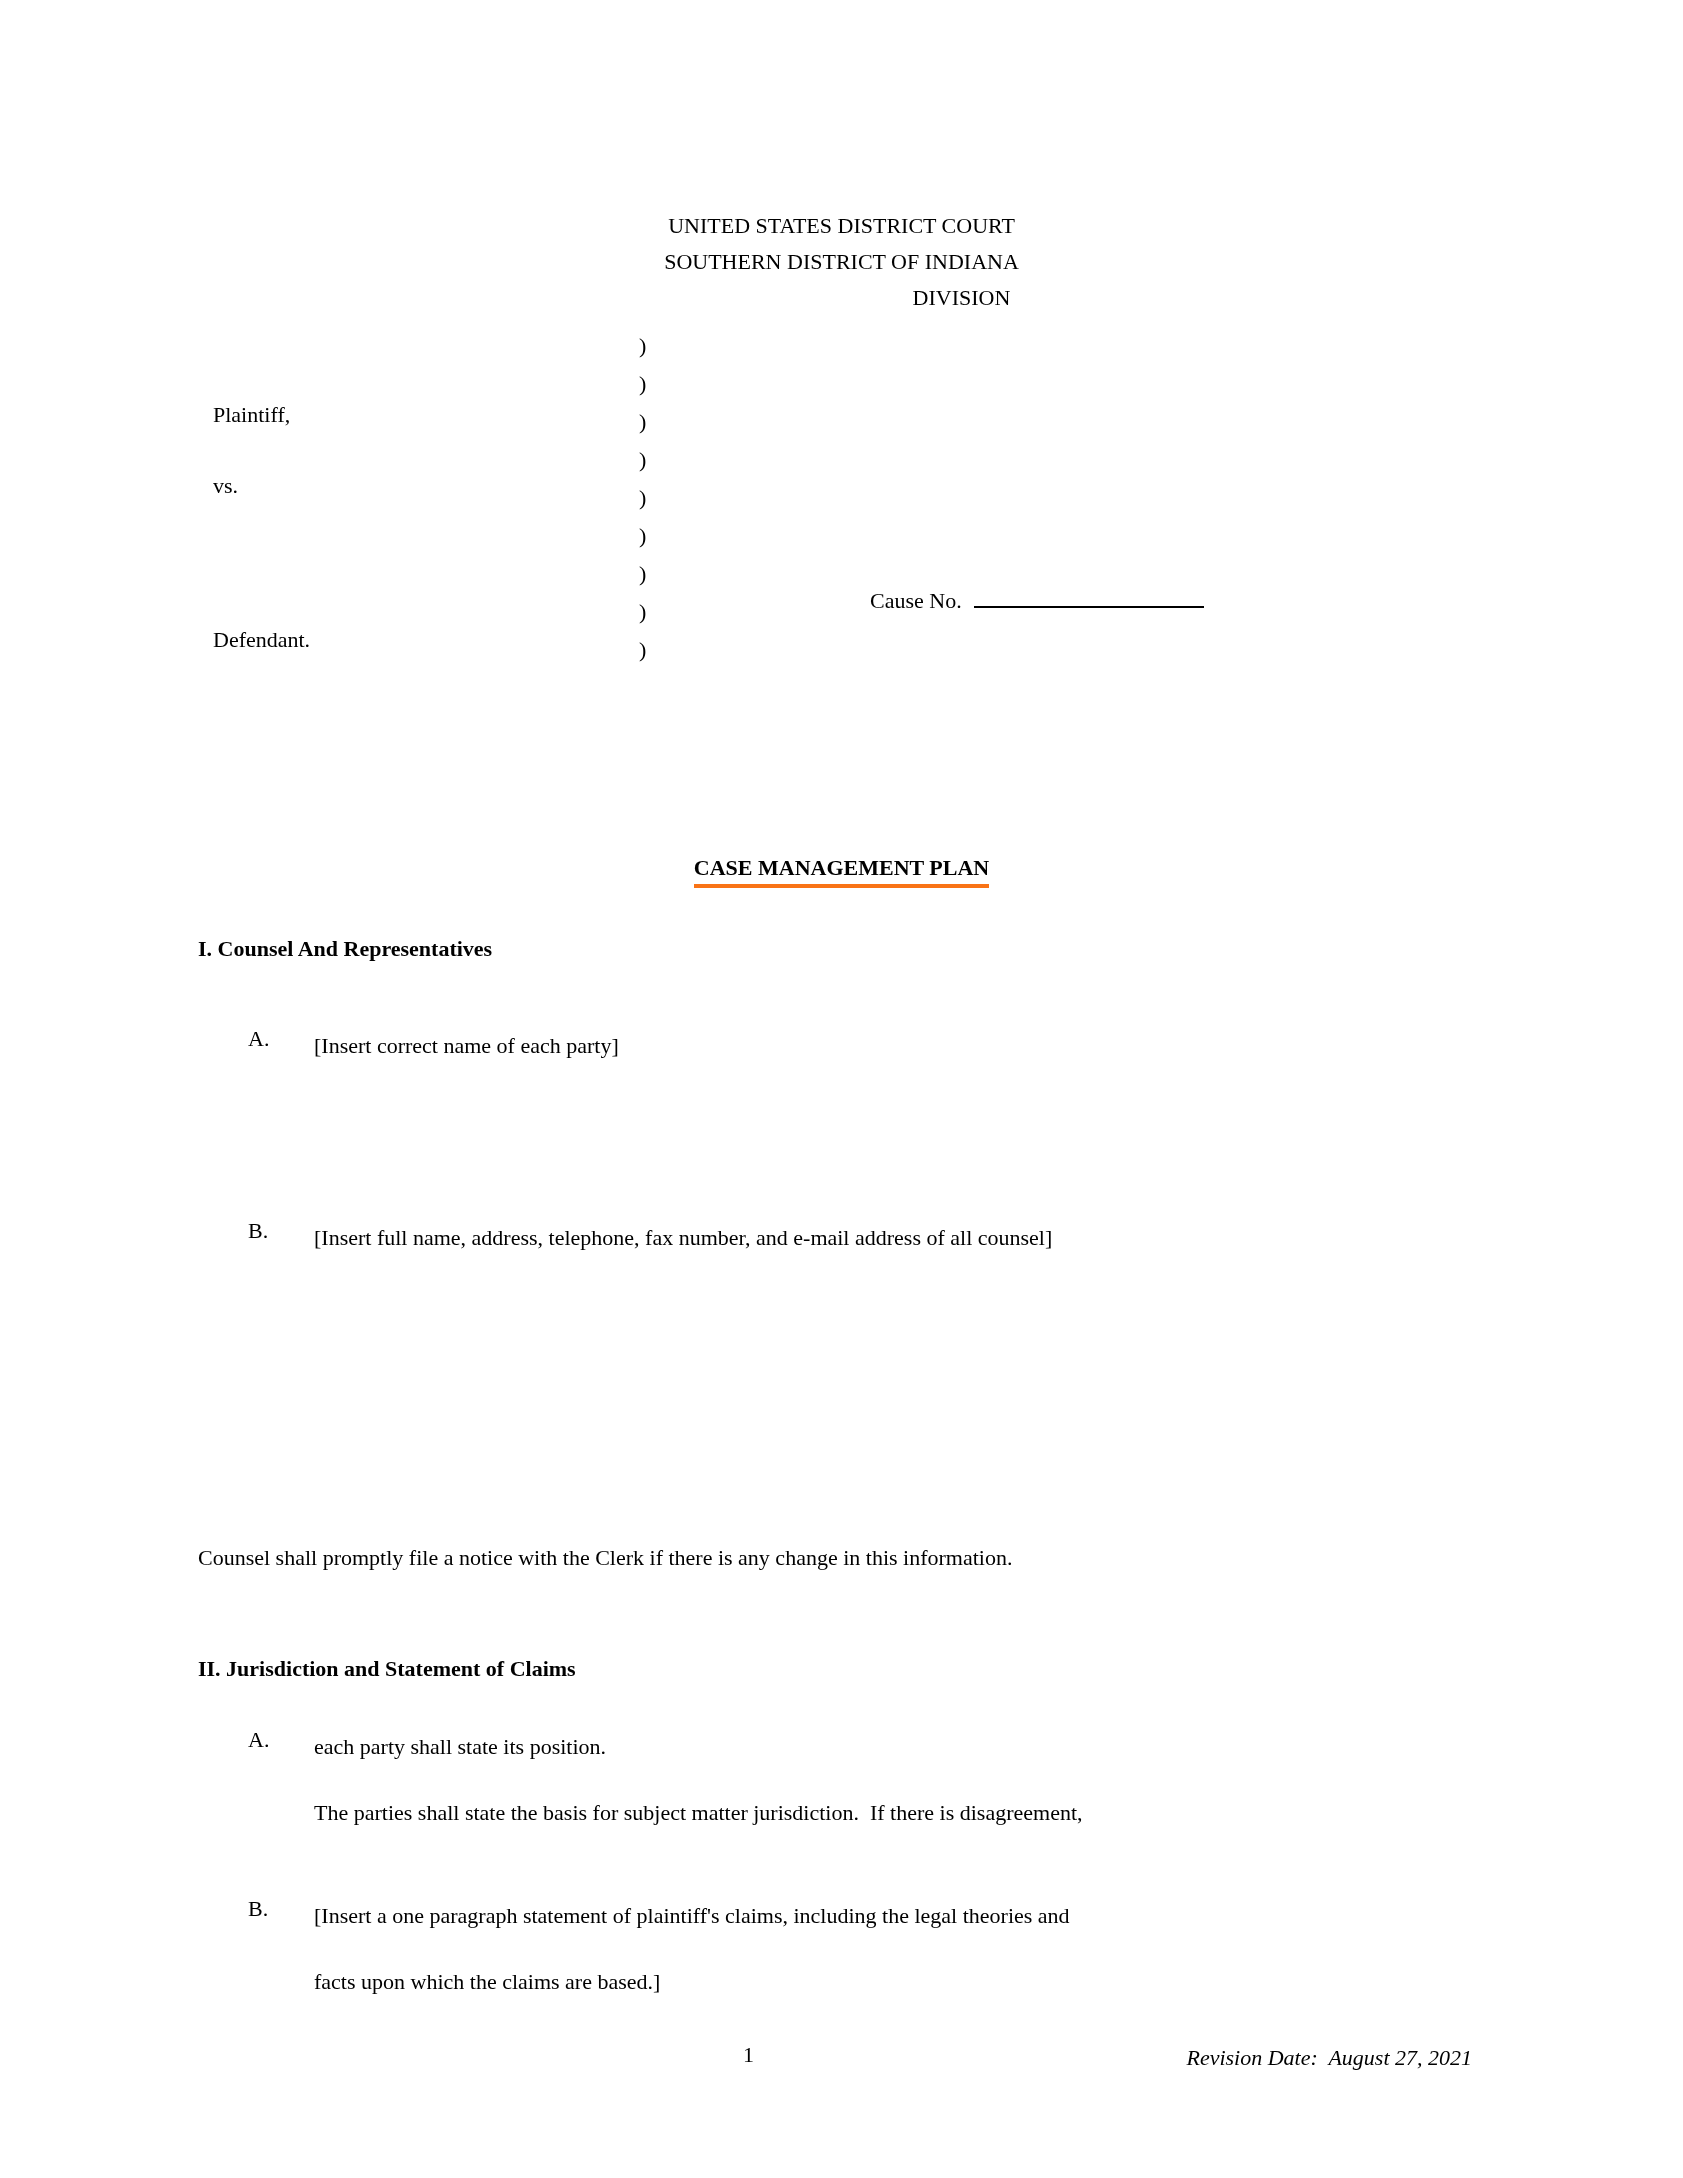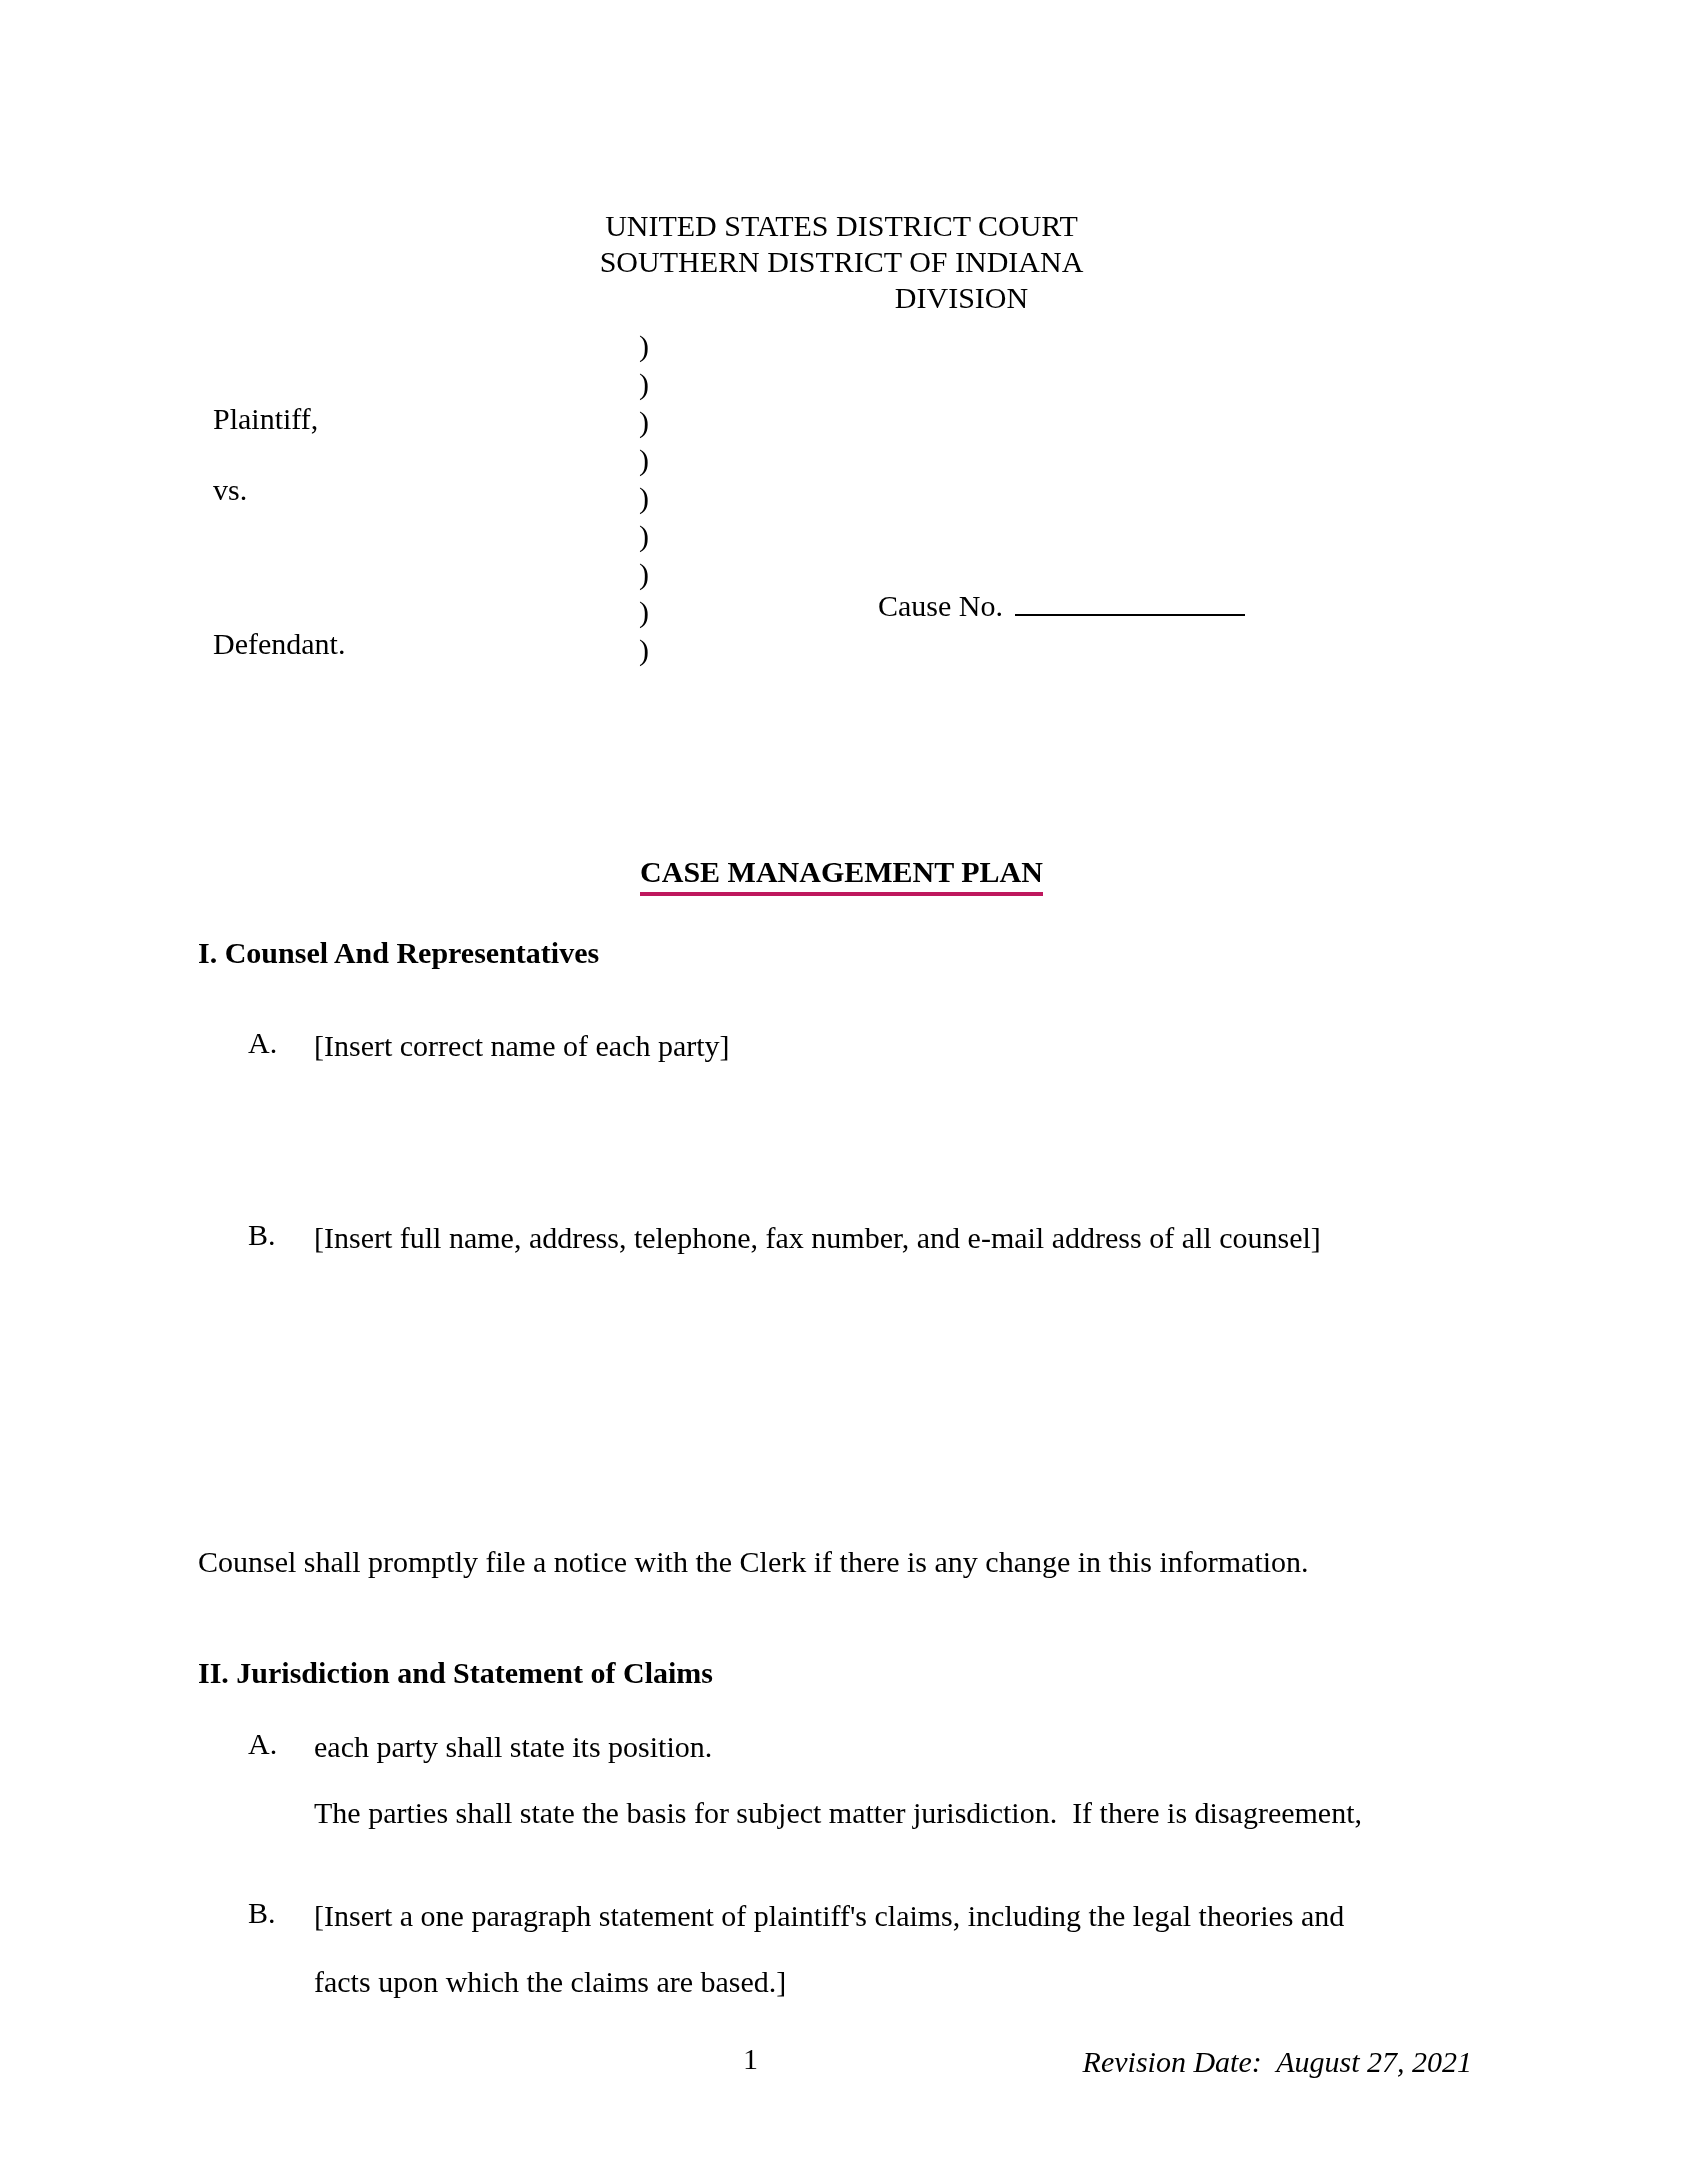--- a/index.html
+++ b/index.html
@@ -7,21 +7,21 @@
     padding: 0;
     background: #e8e8e8;
   }
   .page {
     position: relative;
     width: 1683px;
     height: 2178px;
     background: #ffffff;
     color: #000000;
     font-family: "Liberation Serif", "DejaVu Serif", serif;
-    font-size: 30px;
+    font-size: 22px;
     overflow: hidden;
   }
   .abs { position: absolute; }
 
   
   .court-header {
     top: 208px;
     left: 0;
     width: 100%;
     text-align: center;
@@ -59,21 +59,21 @@
   
   .title-row {
     top: 855px;
     left: 13px;
     width: 1657px;
     text-align: center;
   }
   .title-text {
     display: inline-block;
     font-weight: bold;
-    border-bottom: 4px solid #be185d;
+    border-bottom: 4px solid #f97316;
     padding-bottom: 3px;
   }
 
   
   .sec-heading { font-weight: bold; left: 198px; }
   .sec1-heading { top: 936px; }
   .sec2-heading { top: 1656px; }
 
   
   .item { left: 248px; width: 1247px; }

